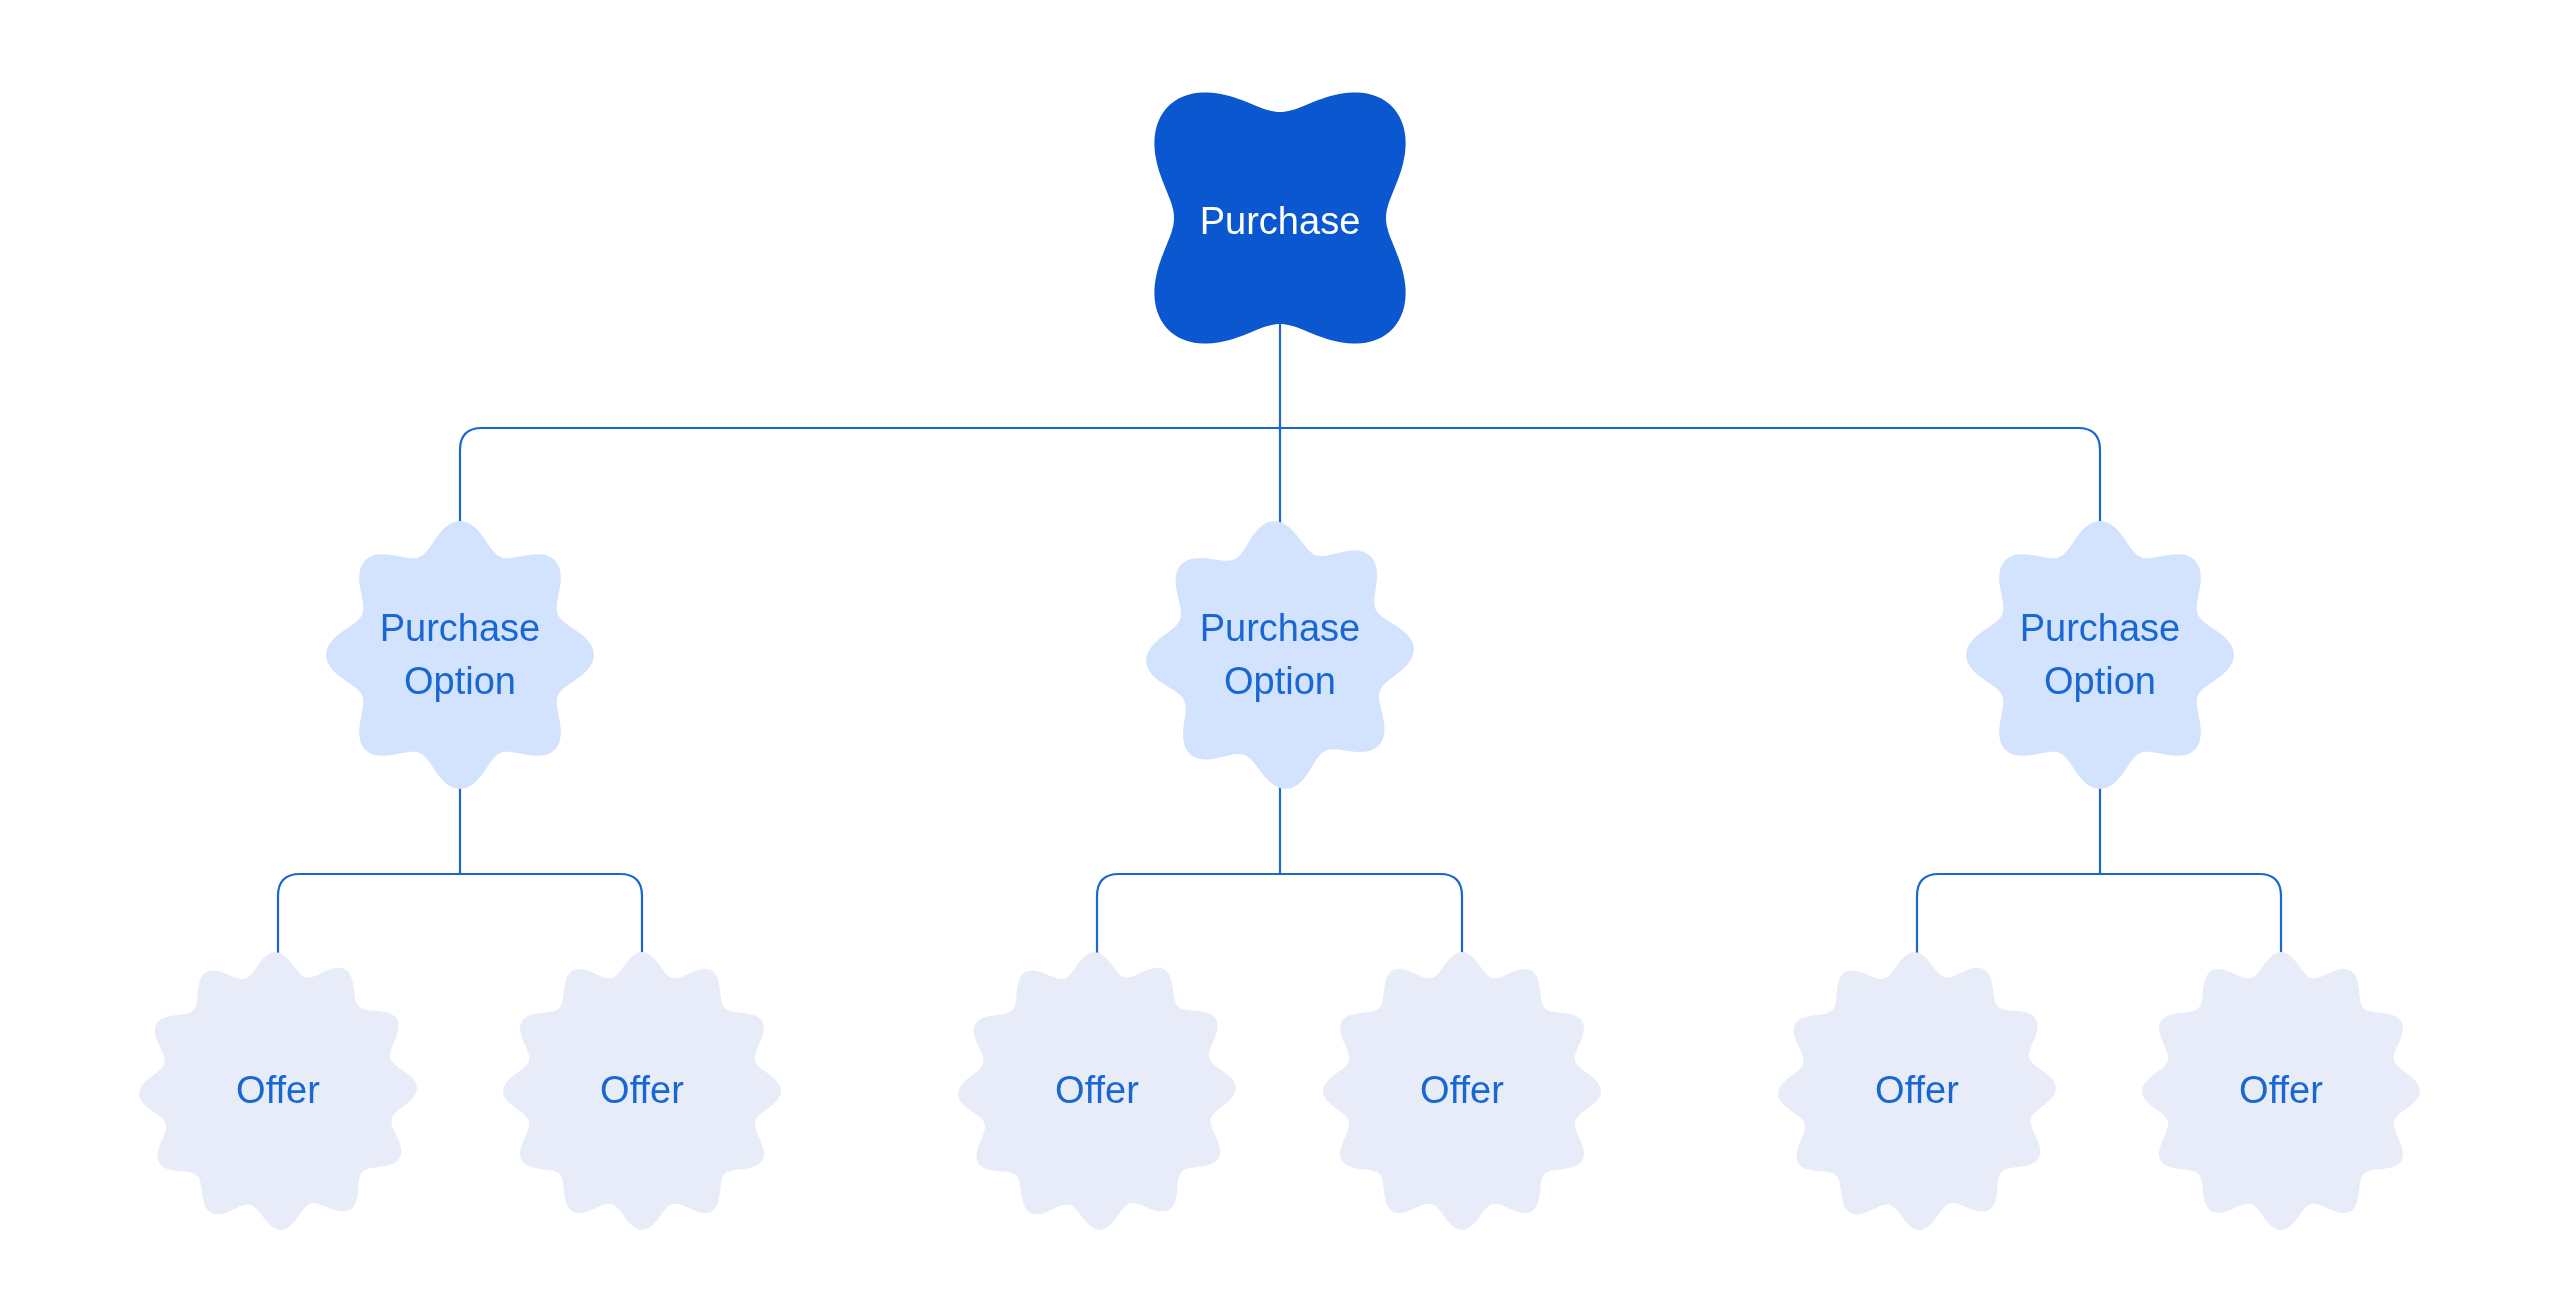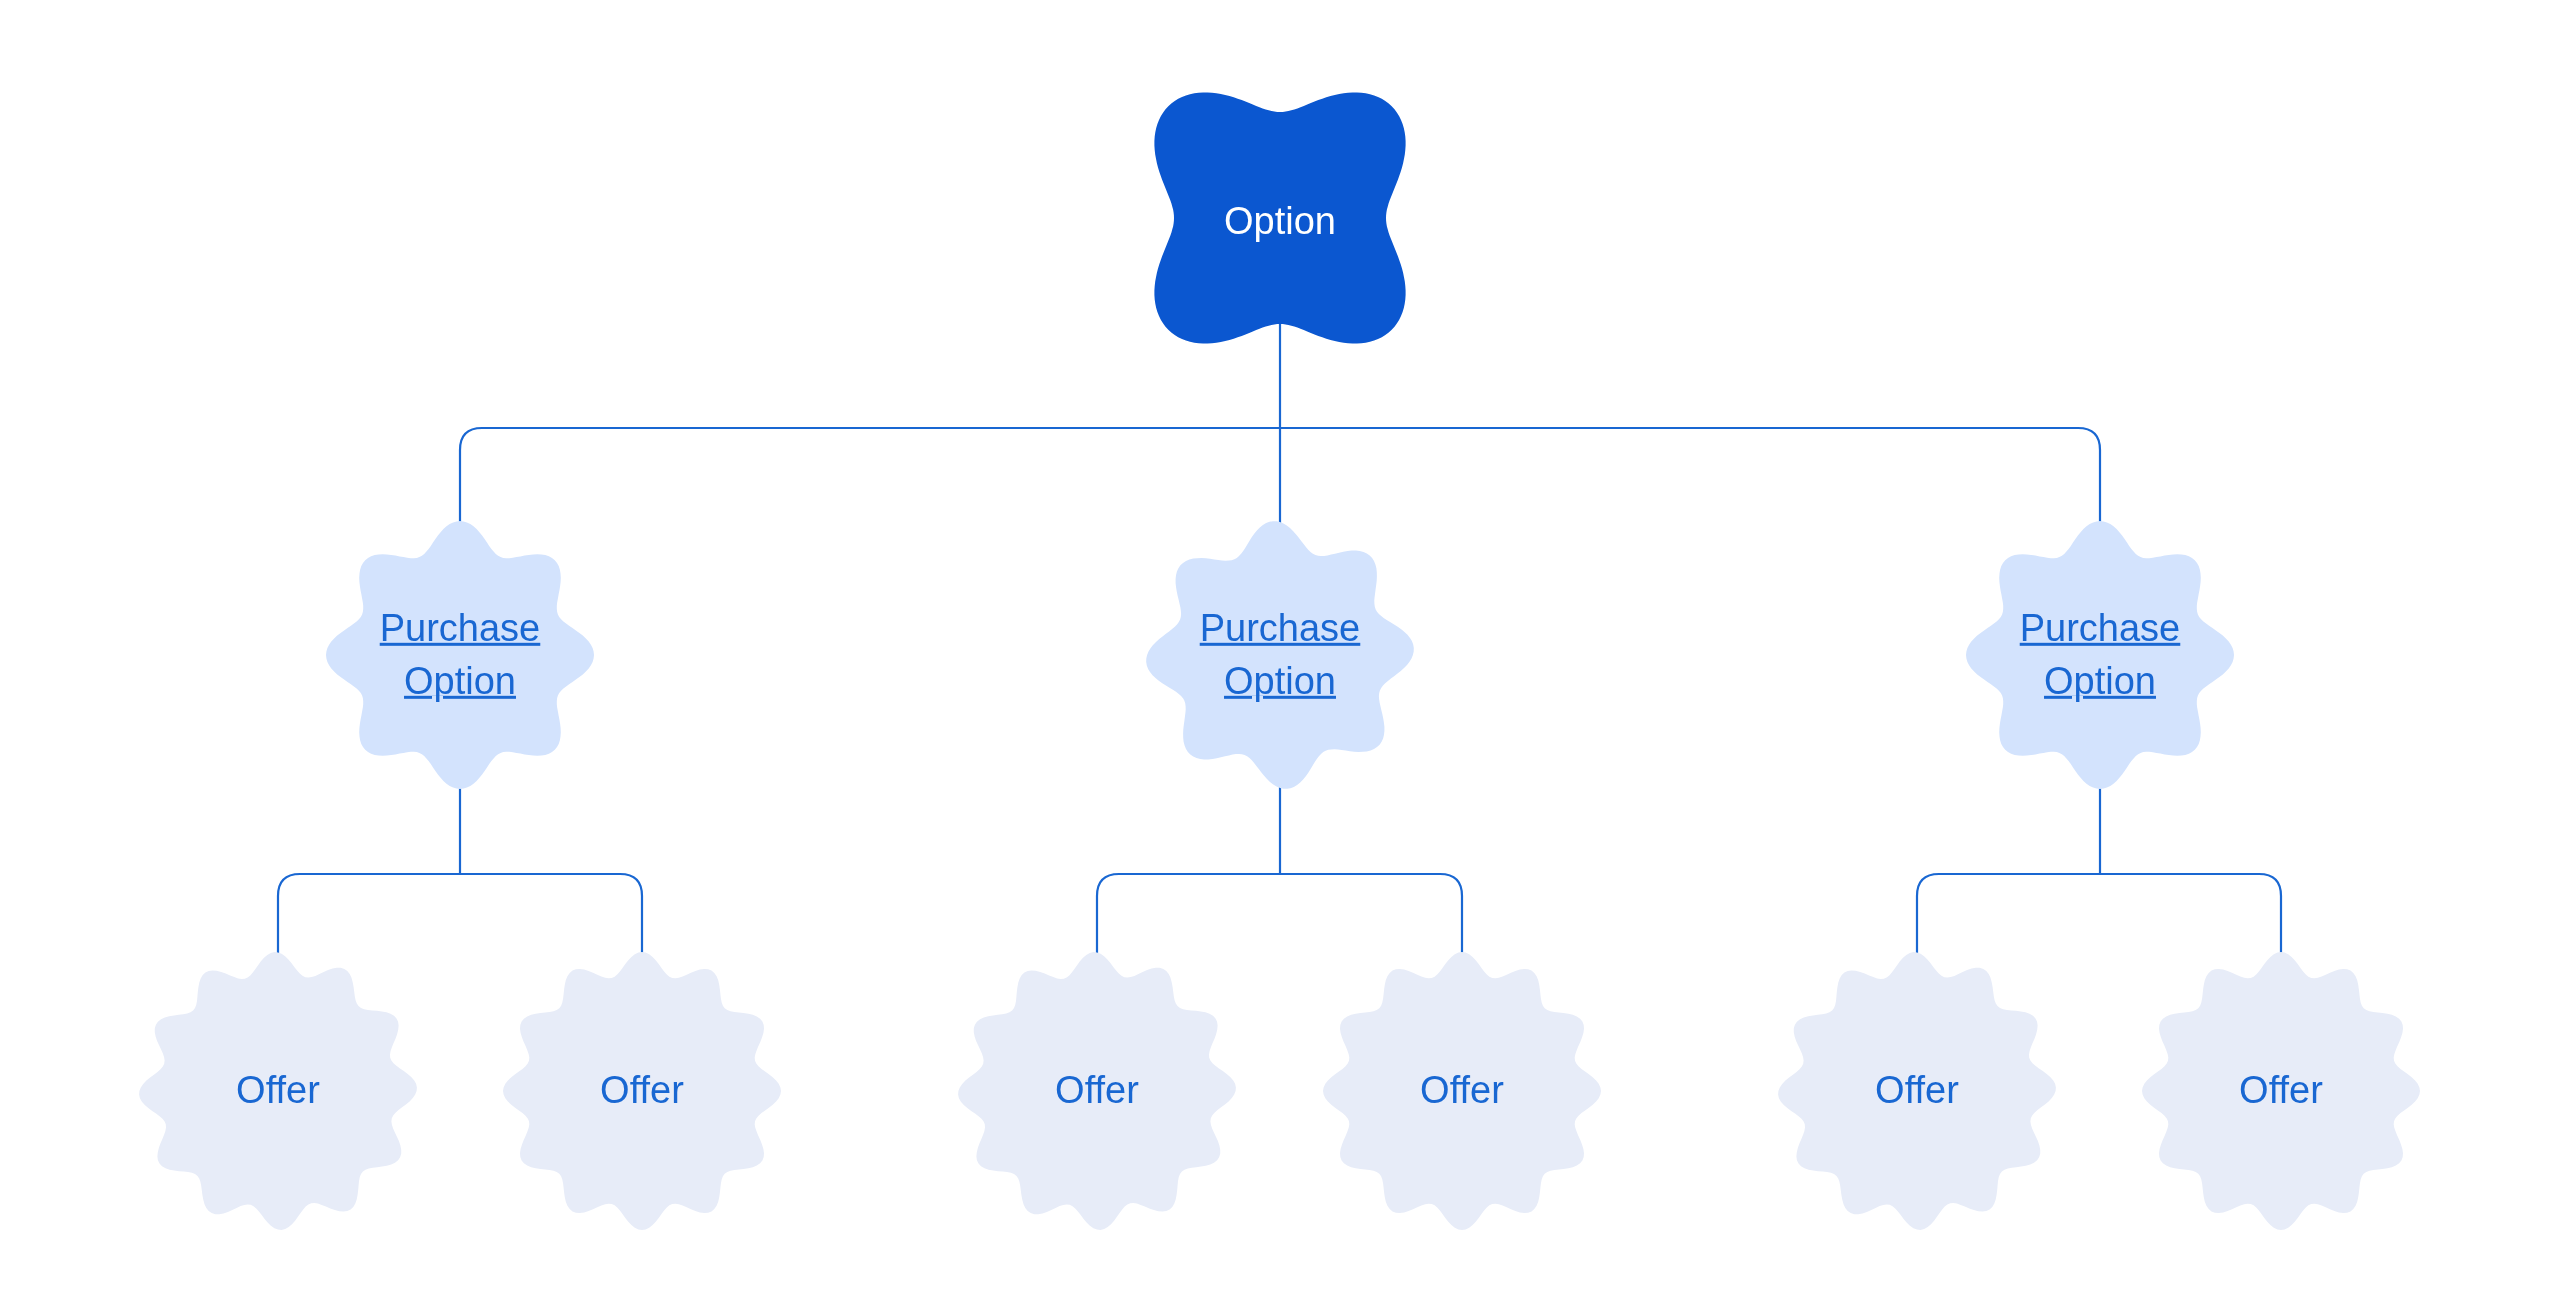--- a/index.html
+++ b/index.html
@@ -36,21 +36,20 @@
     font-weight: 500;
     line-height: 1.4;
     white-space: nowrap;
     user-select: none;
   }
   .product-label { color: var(--root-text, #ffffff); }
   .option-label  {
     color: var(--node-text, #1967d2);
     width: 260px;
     white-space: normal;
-    text-decoration: underline;
   }
   .offer-label   { color: var(--node-text, #1967d2); }
 </style>
 </head>
 <body>
 
 <div class="canvas">
 
   <svg class="diagram" width="2560" height="1312" viewBox="0 0 2560 1312">
 
@@ -73,21 +72,21 @@
     <path class="option-blob" d="M2234.0 655.0L2233.6 658.5L2232.6 661.9L2230.9 665.3L2228.7 668.5L2225.9 671.6L2222.8 674.4L2219.4 677.1L2215.9 679.6L2212.5 682.0L2209.1 684.2L2206.1 686.4L2203.4 688.6L2201.1 690.8L2199.2 693.1L2197.9 695.6L2197.1 698.2L2196.8 701.2L2196.8 704.3L2197.2 707.8L2197.9 711.5L2198.6 715.4L2199.4 719.6L2200.1 723.8L2200.6 728.1L2200.8 732.3L2200.5 736.4L2199.9 740.3L2198.7 743.9L2197.0 747.0L2194.8 749.8L2192.0 752.0L2188.9 753.7L2185.3 754.9L2181.4 755.5L2177.3 755.8L2173.1 755.6L2168.8 755.1L2164.6 754.4L2160.4 753.6L2156.5 752.9L2152.8 752.2L2149.3 751.8L2146.2 751.8L2143.2 752.1L2140.6 752.9L2138.1 754.2L2135.8 756.1L2133.6 758.4L2131.4 761.1L2129.2 764.1L2127.0 767.5L2124.6 770.9L2122.1 774.4L2119.4 777.8L2116.6 780.9L2113.5 783.7L2110.3 785.9L2106.9 787.6L2103.5 788.6L2100.0 789.0L2096.5 788.6L2093.1 787.6L2089.7 785.9L2086.5 783.7L2083.4 780.9L2080.6 777.8L2077.9 774.4L2075.4 770.9L2073.0 767.5L2070.8 764.1L2068.6 761.1L2066.4 758.4L2064.2 756.1L2061.9 754.2L2059.4 752.9L2056.8 752.1L2053.8 751.8L2050.7 751.8L2047.2 752.2L2043.5 752.9L2039.6 753.6L2035.4 754.4L2031.2 755.1L2026.9 755.6L2022.7 755.8L2018.6 755.5L2014.7 754.9L2011.1 753.7L2008.0 752.0L2005.2 749.8L2003.0 747.0L2001.3 743.9L2000.1 740.3L1999.5 736.4L1999.2 732.3L1999.4 728.1L1999.9 723.8L2000.6 719.6L2001.4 715.4L2002.1 711.5L2002.8 707.8L2003.2 704.3L2003.2 701.2L2002.9 698.2L2002.1 695.6L2000.8 693.1L1998.9 690.8L1996.6 688.6L1993.9 686.4L1990.9 684.2L1987.5 682.0L1984.1 679.6L1980.6 677.1L1977.2 674.4L1974.1 671.6L1971.3 668.5L1969.1 665.3L1967.4 661.9L1966.4 658.5L1966.0 655.0L1966.4 651.5L1967.4 648.1L1969.1 644.7L1971.3 641.5L1974.1 638.4L1977.2 635.6L1980.6 632.9L1984.1 630.4L1987.5 628.0L1990.9 625.8L1993.9 623.6L1996.6 621.4L1998.9 619.2L2000.8 616.9L2002.1 614.4L2002.9 611.8L2003.2 608.8L2003.2 605.7L2002.8 602.2L2002.1 598.5L2001.4 594.6L2000.6 590.4L1999.9 586.2L1999.4 581.9L1999.2 577.7L1999.5 573.6L2000.1 569.7L2001.3 566.1L2003.0 563.0L2005.2 560.2L2008.0 558.0L2011.1 556.3L2014.7 555.1L2018.6 554.5L2022.7 554.2L2026.9 554.4L2031.2 554.9L2035.4 555.6L2039.6 556.4L2043.5 557.1L2047.2 557.8L2050.7 558.2L2053.8 558.2L2056.8 557.9L2059.4 557.1L2061.9 555.8L2064.2 553.9L2066.4 551.6L2068.6 548.9L2070.8 545.9L2073.0 542.5L2075.4 539.1L2077.9 535.6L2080.6 532.2L2083.4 529.1L2086.5 526.3L2089.7 524.1L2093.1 522.4L2096.5 521.4L2100.0 521.0L2103.5 521.4L2106.9 522.4L2110.3 524.1L2113.5 526.3L2116.6 529.1L2119.4 532.2L2122.1 535.6L2124.6 539.1L2127.0 542.5L2129.2 545.9L2131.4 548.9L2133.6 551.6L2135.8 553.9L2138.1 555.8L2140.6 557.1L2143.2 557.9L2146.2 558.2L2149.3 558.2L2152.8 557.8L2156.5 557.1L2160.4 556.4L2164.6 555.6L2168.8 554.9L2173.1 554.4L2177.3 554.2L2181.4 554.5L2185.3 555.1L2188.9 556.3L2192.0 558.0L2194.8 560.2L2197.0 563.0L2198.7 566.1L2199.9 569.7L2200.5 573.6L2200.8 577.7L2200.6 581.9L2200.1 586.2L2199.4 590.4L2198.6 594.6L2197.9 598.5L2197.2 602.2L2196.8 605.7L2196.8 608.8L2197.1 611.8L2197.9 614.4L2199.2 616.9L2201.1 619.2L2203.4 621.4L2206.1 623.6L2209.1 625.8L2212.5 628.0L2215.9 630.4L2219.4 632.9L2222.8 635.6L2225.9 638.4L2228.7 641.5L2230.9 644.7L2232.6 648.1L2233.6 651.5L2234.0 655.0Z"></path>
 
     <path class="offer-blob" d="M416.6 1091.0L415.2 1094.6L412.8 1098.1L409.6 1101.4L405.9 1104.4L402.1 1107.3L398.5 1110.1L395.5 1112.8L393.2 1115.5L391.8 1118.3L391.4 1121.4L391.9 1124.7L393.1 1128.4L394.9 1132.4L396.9 1136.7L398.9 1141.1L400.4 1145.5L401.2 1149.8L401.2 1153.8L400.1 1157.3L398.1 1160.3L395.0 1162.7L391.2 1164.5L386.8 1165.7L382.0 1166.6L377.3 1167.2L372.8 1167.8L368.8 1168.6L365.5 1169.8L362.9 1171.5L361.0 1174.0L359.8 1177.1L359.0 1181.0L358.6 1185.3L358.2 1190.0L357.6 1194.8L356.7 1199.4L355.3 1203.5L353.3 1207.0L350.6 1209.5L347.3 1211.1L343.5 1211.6L339.3 1211.2L334.8 1210.1L330.3 1208.5L325.9 1206.6L321.7 1204.9L317.9 1203.6L314.4 1203.0L311.2 1203.2L308.4 1204.4L305.7 1206.5L303.2 1209.4L300.6 1213.0L297.9 1216.8L295.1 1220.7L292.0 1224.2L288.7 1227.1L285.2 1229.1L281.6 1229.9L278.0 1229.6L274.4 1228.2L270.9 1225.8L267.6 1222.6L264.6 1218.9L261.7 1215.1L258.9 1211.5L256.2 1208.5L253.5 1206.2L250.7 1204.8L247.6 1204.4L244.3 1204.9L240.6 1206.1L236.6 1207.9L232.3 1209.9L227.9 1211.9L223.5 1213.4L219.2 1214.2L215.2 1214.2L211.7 1213.1L208.7 1211.1L206.3 1208.0L204.5 1204.2L203.3 1199.8L202.4 1195.0L201.8 1190.3L201.2 1185.8L200.4 1181.8L199.2 1178.5L197.5 1175.9L195.0 1174.0L191.9 1172.8L188.0 1172.0L183.7 1171.6L179.0 1171.2L174.2 1170.6L169.6 1169.7L165.5 1168.3L162.0 1166.3L159.5 1163.6L157.9 1160.3L157.4 1156.5L157.8 1152.3L158.9 1147.8L160.5 1143.3L162.4 1138.9L164.1 1134.7L165.4 1130.9L166.0 1127.4L165.8 1124.2L164.6 1121.4L162.5 1118.7L159.6 1116.2L156.0 1113.6L152.2 1110.9L148.3 1108.1L144.8 1105.0L141.9 1101.7L139.9 1098.2L139.1 1094.6L139.4 1091.0L140.8 1087.4L143.2 1083.9L146.4 1080.6L150.1 1077.6L153.9 1074.7L157.5 1071.9L160.5 1069.2L162.8 1066.5L164.2 1063.7L164.6 1060.6L164.1 1057.3L162.9 1053.6L161.1 1049.6L159.1 1045.3L157.1 1040.9L155.6 1036.5L154.8 1032.2L154.8 1028.2L155.9 1024.7L157.9 1021.7L161.0 1019.3L164.8 1017.5L169.2 1016.3L174.0 1015.4L178.7 1014.8L183.2 1014.2L187.2 1013.4L190.5 1012.2L193.1 1010.5L195.0 1008.0L196.2 1004.9L197.0 1001.0L197.4 996.7L197.8 992.0L198.4 987.2L199.3 982.6L200.7 978.5L202.7 975.0L205.4 972.5L208.7 970.9L212.5 970.4L216.7 970.8L221.2 971.9L225.7 973.5L230.1 975.4L234.3 977.1L238.1 978.4L241.6 979.0L244.8 978.8L247.6 977.6L250.3 975.5L252.8 972.6L255.4 969.0L258.1 965.2L260.9 961.3L264.0 957.8L267.3 954.9L270.8 952.9L274.4 952.1L278.0 952.4L281.6 953.8L285.1 956.2L288.4 959.4L291.4 963.1L294.3 966.9L297.1 970.5L299.8 973.5L302.5 975.8L305.3 977.2L308.4 977.6L311.7 977.1L315.4 975.9L319.4 974.1L323.7 972.1L328.1 970.1L332.5 968.6L336.8 967.8L340.8 967.8L344.3 968.9L347.3 970.9L349.7 974.0L351.5 977.8L352.7 982.2L353.6 987.0L354.2 991.7L354.8 996.2L355.6 1000.2L356.8 1003.5L358.5 1006.1L361.0 1008.0L364.1 1009.2L368.0 1010.0L372.3 1010.4L377.0 1010.8L381.8 1011.4L386.4 1012.3L390.5 1013.7L394.0 1015.7L396.5 1018.4L398.1 1021.7L398.6 1025.5L398.2 1029.7L397.1 1034.2L395.5 1038.7L393.6 1043.1L391.9 1047.3L390.6 1051.1L390.0 1054.6L390.2 1057.8L391.4 1060.6L393.5 1063.3L396.4 1065.8L400.0 1068.4L403.8 1071.1L407.7 1073.9L411.2 1077.0L414.1 1080.3L416.1 1083.8L416.9 1087.4L416.6 1091.0Z"></path>
     <path class="offer-blob" d="M781.0 1091.0L780.4 1094.6L778.7 1098.2L776.1 1101.6L772.7 1104.7L768.9 1107.7L765.1 1110.5L761.5 1113.1L758.5 1115.8L756.3 1118.4L755.0 1121.3L754.7 1124.4L755.3 1127.8L756.6 1131.6L758.3 1135.7L760.3 1140.0L762.0 1144.4L763.4 1148.9L764.0 1153.2L763.7 1157.1L762.4 1160.5L760.1 1163.3L756.8 1165.6L752.8 1167.2L748.3 1168.2L743.5 1168.9L738.8 1169.4L734.4 1169.9L730.5 1170.7L727.3 1171.9L724.7 1173.7L722.9 1176.3L721.7 1179.5L720.9 1183.4L720.4 1187.8L719.9 1192.5L719.2 1197.3L718.2 1201.8L716.6 1205.8L714.3 1209.1L711.5 1211.4L708.1 1212.7L704.2 1213.0L699.9 1212.4L695.4 1211.0L691.0 1209.3L686.7 1207.3L682.6 1205.6L678.8 1204.3L675.4 1203.7L672.3 1204.0L669.4 1205.3L666.8 1207.5L664.1 1210.5L661.5 1214.1L658.7 1217.9L655.7 1221.7L652.6 1225.1L649.2 1227.7L645.6 1229.4L642.0 1230.0L638.4 1229.4L634.8 1227.7L631.4 1225.1L628.3 1221.7L625.3 1217.9L622.5 1214.1L619.9 1210.5L617.2 1207.5L614.6 1205.3L611.7 1204.0L608.6 1203.7L605.2 1204.3L601.4 1205.6L597.3 1207.3L593.0 1209.3L588.6 1211.0L584.1 1212.4L579.8 1213.0L575.9 1212.7L572.5 1211.4L569.7 1209.1L567.4 1205.8L565.8 1201.8L564.8 1197.3L564.1 1192.5L563.6 1187.8L563.1 1183.4L562.3 1179.5L561.1 1176.3L559.3 1173.7L556.7 1171.9L553.5 1170.7L549.6 1169.9L545.2 1169.4L540.5 1168.9L535.7 1168.2L531.2 1167.2L527.2 1165.6L523.9 1163.3L521.6 1160.5L520.3 1157.1L520.0 1153.2L520.6 1148.9L522.0 1144.4L523.7 1140.0L525.7 1135.7L527.4 1131.6L528.7 1127.8L529.3 1124.4L529.0 1121.3L527.7 1118.4L525.5 1115.8L522.5 1113.1L518.9 1110.5L515.1 1107.7L511.3 1104.7L507.9 1101.6L505.3 1098.2L503.6 1094.6L503.0 1091.0L503.6 1087.4L505.3 1083.8L507.9 1080.4L511.3 1077.3L515.1 1074.3L518.9 1071.5L522.5 1068.9L525.5 1066.2L527.7 1063.6L529.0 1060.7L529.3 1057.6L528.7 1054.2L527.4 1050.4L525.7 1046.3L523.7 1042.0L522.0 1037.6L520.6 1033.1L520.0 1028.8L520.3 1024.9L521.6 1021.5L523.9 1018.7L527.2 1016.4L531.2 1014.8L535.7 1013.8L540.5 1013.1L545.2 1012.6L549.6 1012.1L553.5 1011.3L556.7 1010.1L559.3 1008.3L561.1 1005.7L562.3 1002.5L563.1 998.6L563.6 994.2L564.1 989.5L564.8 984.7L565.8 980.2L567.4 976.2L569.7 972.9L572.5 970.6L575.9 969.3L579.8 969.0L584.1 969.6L588.6 971.0L593.0 972.7L597.3 974.7L601.4 976.4L605.2 977.7L608.6 978.3L611.7 978.0L614.6 976.7L617.2 974.5L619.9 971.5L622.5 967.9L625.3 964.1L628.3 960.3L631.4 956.9L634.8 954.3L638.4 952.6L642.0 952.0L645.6 952.6L649.2 954.3L652.6 956.9L655.7 960.3L658.7 964.1L661.5 967.9L664.1 971.5L666.8 974.5L669.4 976.7L672.3 978.0L675.4 978.3L678.8 977.7L682.6 976.4L686.7 974.7L691.0 972.7L695.4 971.0L699.9 969.6L704.2 969.0L708.1 969.3L711.5 970.6L714.3 972.9L716.6 976.2L718.2 980.2L719.2 984.7L719.9 989.5L720.4 994.2L720.9 998.6L721.7 1002.5L722.9 1005.7L724.7 1008.3L727.3 1010.1L730.5 1011.3L734.4 1012.1L738.8 1012.6L743.5 1013.1L748.3 1013.8L752.8 1014.8L756.8 1016.4L760.1 1018.7L762.4 1021.5L763.7 1024.9L764.0 1028.8L763.4 1033.1L762.0 1037.6L760.3 1042.0L758.3 1046.3L756.6 1050.4L755.3 1054.2L754.7 1057.6L755.0 1060.7L756.3 1063.6L758.5 1066.2L761.5 1068.9L765.1 1071.5L768.9 1074.3L772.7 1077.3L776.1 1080.4L778.7 1083.8L780.4 1087.4L781.0 1091.0Z"></path>
     <path class="offer-blob" d="M1235.6 1091.0L1234.2 1094.6L1231.8 1098.1L1228.6 1101.4L1224.9 1104.4L1221.1 1107.3L1217.5 1110.1L1214.5 1112.8L1212.2 1115.5L1210.8 1118.3L1210.4 1121.4L1210.9 1124.7L1212.1 1128.4L1213.9 1132.4L1215.9 1136.7L1217.9 1141.1L1219.4 1145.5L1220.2 1149.8L1220.2 1153.8L1219.1 1157.3L1217.1 1160.3L1214.0 1162.7L1210.2 1164.5L1205.8 1165.7L1201.0 1166.6L1196.3 1167.2L1191.8 1167.8L1187.8 1168.6L1184.5 1169.8L1181.9 1171.5L1180.0 1174.0L1178.8 1177.1L1178.0 1181.0L1177.6 1185.3L1177.2 1190.0L1176.6 1194.8L1175.7 1199.4L1174.3 1203.5L1172.3 1207.0L1169.6 1209.5L1166.3 1211.1L1162.5 1211.6L1158.3 1211.2L1153.8 1210.1L1149.3 1208.5L1144.9 1206.6L1140.7 1204.9L1136.9 1203.6L1133.4 1203.0L1130.2 1203.2L1127.4 1204.4L1124.7 1206.5L1122.2 1209.4L1119.6 1213.0L1116.9 1216.8L1114.1 1220.7L1111.0 1224.2L1107.7 1227.1L1104.2 1229.1L1100.6 1229.9L1097.0 1229.6L1093.4 1228.2L1089.9 1225.8L1086.6 1222.6L1083.6 1218.9L1080.7 1215.1L1077.9 1211.5L1075.2 1208.5L1072.5 1206.2L1069.7 1204.8L1066.6 1204.4L1063.3 1204.9L1059.6 1206.1L1055.6 1207.9L1051.3 1209.9L1046.9 1211.9L1042.5 1213.4L1038.2 1214.2L1034.2 1214.2L1030.7 1213.1L1027.7 1211.1L1025.3 1208.0L1023.5 1204.2L1022.3 1199.8L1021.4 1195.0L1020.8 1190.3L1020.2 1185.8L1019.4 1181.8L1018.2 1178.5L1016.5 1175.9L1014.0 1174.0L1010.9 1172.8L1007.0 1172.0L1002.7 1171.6L998.0 1171.2L993.2 1170.6L988.6 1169.7L984.5 1168.3L981.0 1166.3L978.5 1163.6L976.9 1160.3L976.4 1156.5L976.8 1152.3L977.9 1147.8L979.5 1143.3L981.4 1138.9L983.1 1134.7L984.4 1130.9L985.0 1127.4L984.8 1124.2L983.6 1121.4L981.5 1118.7L978.6 1116.2L975.0 1113.6L971.2 1110.9L967.3 1108.1L963.8 1105.0L960.9 1101.7L958.9 1098.2L958.1 1094.6L958.4 1091.0L959.8 1087.4L962.2 1083.9L965.4 1080.6L969.1 1077.6L972.9 1074.7L976.5 1071.9L979.5 1069.2L981.8 1066.5L983.2 1063.7L983.6 1060.6L983.1 1057.3L981.9 1053.6L980.1 1049.6L978.1 1045.3L976.1 1040.9L974.6 1036.5L973.8 1032.2L973.8 1028.2L974.9 1024.7L976.9 1021.7L980.0 1019.3L983.8 1017.5L988.2 1016.3L993.0 1015.4L997.7 1014.8L1002.2 1014.2L1006.2 1013.4L1009.5 1012.2L1012.1 1010.5L1014.0 1008.0L1015.2 1004.9L1016.0 1001.0L1016.4 996.7L1016.8 992.0L1017.4 987.2L1018.3 982.6L1019.7 978.5L1021.7 975.0L1024.4 972.5L1027.7 970.9L1031.5 970.4L1035.7 970.8L1040.2 971.9L1044.7 973.5L1049.1 975.4L1053.3 977.1L1057.1 978.4L1060.6 979.0L1063.8 978.8L1066.6 977.6L1069.3 975.5L1071.8 972.6L1074.4 969.0L1077.1 965.2L1079.9 961.3L1083.0 957.8L1086.3 954.9L1089.8 952.9L1093.4 952.1L1097.0 952.4L1100.6 953.8L1104.1 956.2L1107.4 959.4L1110.4 963.1L1113.3 966.9L1116.1 970.5L1118.8 973.5L1121.5 975.8L1124.3 977.2L1127.4 977.6L1130.7 977.1L1134.4 975.9L1138.4 974.1L1142.7 972.1L1147.1 970.1L1151.5 968.6L1155.8 967.8L1159.8 967.8L1163.3 968.9L1166.3 970.9L1168.7 974.0L1170.5 977.8L1171.7 982.2L1172.6 987.0L1173.2 991.7L1173.8 996.2L1174.6 1000.2L1175.8 1003.5L1177.5 1006.1L1180.0 1008.0L1183.1 1009.2L1187.0 1010.0L1191.3 1010.4L1196.0 1010.8L1200.8 1011.4L1205.4 1012.3L1209.5 1013.7L1213.0 1015.7L1215.5 1018.4L1217.1 1021.7L1217.6 1025.5L1217.2 1029.7L1216.1 1034.2L1214.5 1038.7L1212.6 1043.1L1210.9 1047.3L1209.6 1051.1L1209.0 1054.6L1209.2 1057.8L1210.4 1060.6L1212.5 1063.3L1215.4 1065.8L1219.0 1068.4L1222.8 1071.1L1226.7 1073.9L1230.2 1077.0L1233.1 1080.3L1235.1 1083.8L1235.9 1087.4L1235.6 1091.0Z"></path>
     <path class="offer-blob" d="M1601.0 1091.0L1600.4 1094.6L1598.7 1098.2L1596.1 1101.6L1592.7 1104.7L1588.9 1107.7L1585.1 1110.5L1581.5 1113.1L1578.5 1115.8L1576.3 1118.4L1575.0 1121.3L1574.7 1124.4L1575.3 1127.8L1576.6 1131.6L1578.3 1135.7L1580.3 1140.0L1582.0 1144.4L1583.4 1148.9L1584.0 1153.2L1583.7 1157.1L1582.4 1160.5L1580.1 1163.3L1576.8 1165.6L1572.8 1167.2L1568.3 1168.2L1563.5 1168.9L1558.8 1169.4L1554.4 1169.9L1550.5 1170.7L1547.3 1171.9L1544.7 1173.7L1542.9 1176.3L1541.7 1179.5L1540.9 1183.4L1540.4 1187.8L1539.9 1192.5L1539.2 1197.3L1538.2 1201.8L1536.6 1205.8L1534.3 1209.1L1531.5 1211.4L1528.1 1212.7L1524.2 1213.0L1519.9 1212.4L1515.4 1211.0L1511.0 1209.3L1506.7 1207.3L1502.6 1205.6L1498.8 1204.3L1495.4 1203.7L1492.3 1204.0L1489.4 1205.3L1486.8 1207.5L1484.1 1210.5L1481.5 1214.1L1478.7 1217.9L1475.7 1221.7L1472.6 1225.1L1469.2 1227.7L1465.6 1229.4L1462.0 1230.0L1458.4 1229.4L1454.8 1227.7L1451.4 1225.1L1448.3 1221.7L1445.3 1217.9L1442.5 1214.1L1439.9 1210.5L1437.2 1207.5L1434.6 1205.3L1431.7 1204.0L1428.6 1203.7L1425.2 1204.3L1421.4 1205.6L1417.3 1207.3L1413.0 1209.3L1408.6 1211.0L1404.1 1212.4L1399.8 1213.0L1395.9 1212.7L1392.5 1211.4L1389.7 1209.1L1387.4 1205.8L1385.8 1201.8L1384.8 1197.3L1384.1 1192.5L1383.6 1187.8L1383.1 1183.4L1382.3 1179.5L1381.1 1176.3L1379.3 1173.7L1376.7 1171.9L1373.5 1170.7L1369.6 1169.9L1365.2 1169.4L1360.5 1168.9L1355.7 1168.2L1351.2 1167.2L1347.2 1165.6L1343.9 1163.3L1341.6 1160.5L1340.3 1157.1L1340.0 1153.2L1340.6 1148.9L1342.0 1144.4L1343.7 1140.0L1345.7 1135.7L1347.4 1131.6L1348.7 1127.8L1349.3 1124.4L1349.0 1121.3L1347.7 1118.4L1345.5 1115.8L1342.5 1113.1L1338.9 1110.5L1335.1 1107.7L1331.3 1104.7L1327.9 1101.6L1325.3 1098.2L1323.6 1094.6L1323.0 1091.0L1323.6 1087.4L1325.3 1083.8L1327.9 1080.4L1331.3 1077.3L1335.1 1074.3L1338.9 1071.5L1342.5 1068.9L1345.5 1066.2L1347.7 1063.6L1349.0 1060.7L1349.3 1057.6L1348.7 1054.2L1347.4 1050.4L1345.7 1046.3L1343.7 1042.0L1342.0 1037.6L1340.6 1033.1L1340.0 1028.8L1340.3 1024.9L1341.6 1021.5L1343.9 1018.7L1347.2 1016.4L1351.2 1014.8L1355.7 1013.8L1360.5 1013.1L1365.2 1012.6L1369.6 1012.1L1373.5 1011.3L1376.7 1010.1L1379.3 1008.3L1381.1 1005.7L1382.3 1002.5L1383.1 998.6L1383.6 994.2L1384.1 989.5L1384.8 984.7L1385.8 980.2L1387.4 976.2L1389.7 972.9L1392.5 970.6L1395.9 969.3L1399.8 969.0L1404.1 969.6L1408.6 971.0L1413.0 972.7L1417.3 974.7L1421.4 976.4L1425.2 977.7L1428.6 978.3L1431.7 978.0L1434.6 976.7L1437.2 974.5L1439.9 971.5L1442.5 967.9L1445.3 964.1L1448.3 960.3L1451.4 956.9L1454.8 954.3L1458.4 952.6L1462.0 952.0L1465.6 952.6L1469.2 954.3L1472.6 956.9L1475.7 960.3L1478.7 964.1L1481.5 967.9L1484.1 971.5L1486.8 974.5L1489.4 976.7L1492.3 978.0L1495.4 978.3L1498.8 977.7L1502.6 976.4L1506.7 974.7L1511.0 972.7L1515.4 971.0L1519.9 969.6L1524.2 969.0L1528.1 969.3L1531.5 970.6L1534.3 972.9L1536.6 976.2L1538.2 980.2L1539.2 984.7L1539.9 989.5L1540.4 994.2L1540.9 998.6L1541.7 1002.5L1542.9 1005.7L1544.7 1008.3L1547.3 1010.1L1550.5 1011.3L1554.4 1012.1L1558.8 1012.6L1563.5 1013.1L1568.3 1013.8L1572.8 1014.8L1576.8 1016.4L1580.1 1018.7L1582.4 1021.5L1583.7 1024.9L1584.0 1028.8L1583.4 1033.1L1582.0 1037.6L1580.3 1042.0L1578.3 1046.3L1576.6 1050.4L1575.3 1054.2L1574.7 1057.6L1575.0 1060.7L1576.3 1063.6L1578.5 1066.2L1581.5 1068.9L1585.1 1071.5L1588.9 1074.3L1592.7 1077.3L1596.1 1080.4L1598.7 1083.8L1600.4 1087.4L1601.0 1091.0Z"></path>
     <path class="offer-blob" d="M2055.6 1091.0L2054.2 1094.6L2051.8 1098.1L2048.6 1101.4L2044.9 1104.4L2041.1 1107.3L2037.5 1110.1L2034.5 1112.8L2032.2 1115.5L2030.8 1118.3L2030.4 1121.4L2030.9 1124.7L2032.1 1128.4L2033.9 1132.4L2035.9 1136.7L2037.9 1141.1L2039.4 1145.5L2040.2 1149.8L2040.2 1153.8L2039.1 1157.3L2037.1 1160.3L2034.0 1162.7L2030.2 1164.5L2025.8 1165.7L2021.0 1166.6L2016.3 1167.2L2011.8 1167.8L2007.8 1168.6L2004.5 1169.8L2001.9 1171.5L2000.0 1174.0L1998.8 1177.1L1998.0 1181.0L1997.6 1185.3L1997.2 1190.0L1996.6 1194.8L1995.7 1199.4L1994.3 1203.5L1992.3 1207.0L1989.6 1209.5L1986.3 1211.1L1982.5 1211.6L1978.3 1211.2L1973.8 1210.1L1969.3 1208.5L1964.9 1206.6L1960.7 1204.9L1956.9 1203.6L1953.4 1203.0L1950.2 1203.2L1947.4 1204.4L1944.7 1206.5L1942.2 1209.4L1939.6 1213.0L1936.9 1216.8L1934.1 1220.7L1931.0 1224.2L1927.7 1227.1L1924.2 1229.1L1920.6 1229.9L1917.0 1229.6L1913.4 1228.2L1909.9 1225.8L1906.6 1222.6L1903.6 1218.9L1900.7 1215.1L1897.9 1211.5L1895.2 1208.5L1892.5 1206.2L1889.7 1204.8L1886.6 1204.4L1883.3 1204.9L1879.6 1206.1L1875.6 1207.9L1871.3 1209.9L1866.9 1211.9L1862.5 1213.4L1858.2 1214.2L1854.2 1214.2L1850.7 1213.1L1847.7 1211.1L1845.3 1208.0L1843.5 1204.2L1842.3 1199.8L1841.4 1195.0L1840.8 1190.3L1840.2 1185.8L1839.4 1181.8L1838.2 1178.5L1836.5 1175.9L1834.0 1174.0L1830.9 1172.8L1827.0 1172.0L1822.7 1171.6L1818.0 1171.2L1813.2 1170.6L1808.6 1169.7L1804.5 1168.3L1801.0 1166.3L1798.5 1163.6L1796.9 1160.3L1796.4 1156.5L1796.8 1152.3L1797.9 1147.8L1799.5 1143.3L1801.4 1138.9L1803.1 1134.7L1804.4 1130.9L1805.0 1127.4L1804.8 1124.2L1803.6 1121.4L1801.5 1118.7L1798.6 1116.2L1795.0 1113.6L1791.2 1110.9L1787.3 1108.1L1783.8 1105.0L1780.9 1101.7L1778.9 1098.2L1778.1 1094.6L1778.4 1091.0L1779.8 1087.4L1782.2 1083.9L1785.4 1080.6L1789.1 1077.6L1792.9 1074.7L1796.5 1071.9L1799.5 1069.2L1801.8 1066.5L1803.2 1063.7L1803.6 1060.6L1803.1 1057.3L1801.9 1053.6L1800.1 1049.6L1798.1 1045.3L1796.1 1040.9L1794.6 1036.5L1793.8 1032.2L1793.8 1028.2L1794.9 1024.7L1796.9 1021.7L1800.0 1019.3L1803.8 1017.5L1808.2 1016.3L1813.0 1015.4L1817.7 1014.8L1822.2 1014.2L1826.2 1013.4L1829.5 1012.2L1832.1 1010.5L1834.0 1008.0L1835.2 1004.9L1836.0 1001.0L1836.4 996.7L1836.8 992.0L1837.4 987.2L1838.3 982.6L1839.7 978.5L1841.7 975.0L1844.4 972.5L1847.7 970.9L1851.5 970.4L1855.7 970.8L1860.2 971.9L1864.7 973.5L1869.1 975.4L1873.3 977.1L1877.1 978.4L1880.6 979.0L1883.8 978.8L1886.6 977.6L1889.3 975.5L1891.8 972.6L1894.4 969.0L1897.1 965.2L1899.9 961.3L1903.0 957.8L1906.3 954.9L1909.8 952.9L1913.4 952.1L1917.0 952.4L1920.6 953.8L1924.1 956.2L1927.4 959.4L1930.4 963.1L1933.3 966.9L1936.1 970.5L1938.8 973.5L1941.5 975.8L1944.3 977.2L1947.4 977.6L1950.7 977.1L1954.4 975.9L1958.4 974.1L1962.7 972.1L1967.1 970.1L1971.5 968.6L1975.8 967.8L1979.8 967.8L1983.3 968.9L1986.3 970.9L1988.7 974.0L1990.5 977.8L1991.7 982.2L1992.6 987.0L1993.2 991.7L1993.8 996.2L1994.6 1000.2L1995.8 1003.5L1997.5 1006.1L2000.0 1008.0L2003.1 1009.2L2007.0 1010.0L2011.3 1010.4L2016.0 1010.8L2020.8 1011.4L2025.4 1012.3L2029.5 1013.7L2033.0 1015.7L2035.5 1018.4L2037.1 1021.7L2037.6 1025.5L2037.2 1029.7L2036.1 1034.2L2034.5 1038.7L2032.6 1043.1L2030.9 1047.3L2029.6 1051.1L2029.0 1054.6L2029.2 1057.8L2030.4 1060.6L2032.5 1063.3L2035.4 1065.8L2039.0 1068.4L2042.8 1071.1L2046.7 1073.9L2050.2 1077.0L2053.1 1080.3L2055.1 1083.8L2055.9 1087.4L2055.6 1091.0Z"></path>
     <path class="offer-blob" d="M2420.0 1091.0L2419.4 1094.6L2417.7 1098.2L2415.1 1101.6L2411.7 1104.7L2407.9 1107.7L2404.1 1110.5L2400.5 1113.1L2397.5 1115.8L2395.3 1118.4L2394.0 1121.3L2393.7 1124.4L2394.3 1127.8L2395.6 1131.6L2397.3 1135.7L2399.3 1140.0L2401.0 1144.4L2402.4 1148.9L2403.0 1153.2L2402.7 1157.1L2401.4 1160.5L2399.1 1163.3L2395.8 1165.6L2391.8 1167.2L2387.3 1168.2L2382.5 1168.9L2377.8 1169.4L2373.4 1169.9L2369.5 1170.7L2366.3 1171.9L2363.7 1173.7L2361.9 1176.3L2360.7 1179.5L2359.9 1183.4L2359.4 1187.8L2358.9 1192.5L2358.2 1197.3L2357.2 1201.8L2355.6 1205.8L2353.3 1209.1L2350.5 1211.4L2347.1 1212.7L2343.2 1213.0L2338.9 1212.4L2334.4 1211.0L2330.0 1209.3L2325.7 1207.3L2321.6 1205.6L2317.8 1204.3L2314.4 1203.7L2311.3 1204.0L2308.4 1205.3L2305.8 1207.5L2303.1 1210.5L2300.5 1214.1L2297.7 1217.9L2294.7 1221.7L2291.6 1225.1L2288.2 1227.7L2284.6 1229.4L2281.0 1230.0L2277.4 1229.4L2273.8 1227.7L2270.4 1225.1L2267.3 1221.7L2264.3 1217.9L2261.5 1214.1L2258.9 1210.5L2256.2 1207.5L2253.6 1205.3L2250.7 1204.0L2247.6 1203.7L2244.2 1204.3L2240.4 1205.6L2236.3 1207.3L2232.0 1209.3L2227.6 1211.0L2223.1 1212.4L2218.8 1213.0L2214.9 1212.7L2211.5 1211.4L2208.7 1209.1L2206.4 1205.8L2204.8 1201.8L2203.8 1197.3L2203.1 1192.5L2202.6 1187.8L2202.1 1183.4L2201.3 1179.5L2200.1 1176.3L2198.3 1173.7L2195.7 1171.9L2192.5 1170.7L2188.6 1169.9L2184.2 1169.4L2179.5 1168.9L2174.7 1168.2L2170.2 1167.2L2166.2 1165.6L2162.9 1163.3L2160.6 1160.5L2159.3 1157.1L2159.0 1153.2L2159.6 1148.9L2161.0 1144.4L2162.7 1140.0L2164.7 1135.7L2166.4 1131.6L2167.7 1127.8L2168.3 1124.4L2168.0 1121.3L2166.7 1118.4L2164.5 1115.8L2161.5 1113.1L2157.9 1110.5L2154.1 1107.7L2150.3 1104.7L2146.9 1101.6L2144.3 1098.2L2142.6 1094.6L2142.0 1091.0L2142.6 1087.4L2144.3 1083.8L2146.9 1080.4L2150.3 1077.3L2154.1 1074.3L2157.9 1071.5L2161.5 1068.9L2164.5 1066.2L2166.7 1063.6L2168.0 1060.7L2168.3 1057.6L2167.7 1054.2L2166.4 1050.4L2164.7 1046.3L2162.7 1042.0L2161.0 1037.6L2159.6 1033.1L2159.0 1028.8L2159.3 1024.9L2160.6 1021.5L2162.9 1018.7L2166.2 1016.4L2170.2 1014.8L2174.7 1013.8L2179.5 1013.1L2184.2 1012.6L2188.6 1012.1L2192.5 1011.3L2195.7 1010.1L2198.3 1008.3L2200.1 1005.7L2201.3 1002.5L2202.1 998.6L2202.6 994.2L2203.1 989.5L2203.8 984.7L2204.8 980.2L2206.4 976.2L2208.7 972.9L2211.5 970.6L2214.9 969.3L2218.8 969.0L2223.1 969.6L2227.6 971.0L2232.0 972.7L2236.3 974.7L2240.4 976.4L2244.2 977.7L2247.6 978.3L2250.7 978.0L2253.6 976.7L2256.2 974.5L2258.9 971.5L2261.5 967.9L2264.3 964.1L2267.3 960.3L2270.4 956.9L2273.8 954.3L2277.4 952.6L2281.0 952.0L2284.6 952.6L2288.2 954.3L2291.6 956.9L2294.7 960.3L2297.7 964.1L2300.5 967.9L2303.1 971.5L2305.8 974.5L2308.4 976.7L2311.3 978.0L2314.4 978.3L2317.8 977.7L2321.6 976.4L2325.7 974.7L2330.0 972.7L2334.4 971.0L2338.9 969.6L2343.2 969.0L2347.1 969.3L2350.5 970.6L2353.3 972.9L2355.6 976.2L2357.2 980.2L2358.2 984.7L2358.9 989.5L2359.4 994.2L2359.9 998.6L2360.7 1002.5L2361.9 1005.7L2363.7 1008.3L2366.3 1010.1L2369.5 1011.3L2373.4 1012.1L2377.8 1012.6L2382.5 1013.1L2387.3 1013.8L2391.8 1014.8L2395.8 1016.4L2399.1 1018.7L2401.4 1021.5L2402.7 1024.9L2403.0 1028.8L2402.4 1033.1L2401.0 1037.6L2399.3 1042.0L2397.3 1046.3L2395.6 1050.4L2394.3 1054.2L2393.7 1057.6L2394.0 1060.7L2395.3 1063.6L2397.5 1066.2L2400.5 1068.9L2404.1 1071.5L2407.9 1074.3L2411.7 1077.3L2415.1 1080.4L2417.7 1083.8L2419.4 1087.4L2420.0 1091.0Z"></path>
   </svg>
 
-  <div class="node-label product-label" style="left:1280px; top:222px;">Option</div>
+  <div class="node-label product-label" style="left:1280px; top:222px;">Purchase</div>
 
   <div class="node-label option-label" style="left:460px; top:655px;">Purchase Option</div>
   <div class="node-label option-label" style="left:1280px; top:655px;">Purchase Option</div>
   <div class="node-label option-label" style="left:2100px; top:655px;">Purchase Option</div>
 
   <div class="node-label offer-label" style="left:278px; top:1091px;">Offer</div>
   <div class="node-label offer-label" style="left:642px; top:1091px;">Offer</div>
   <div class="node-label offer-label" style="left:1097px; top:1091px;">Offer</div>
   <div class="node-label offer-label" style="left:1462px; top:1091px;">Offer</div>
   <div class="node-label offer-label" style="left:1917px; top:1091px;">Offer</div>

